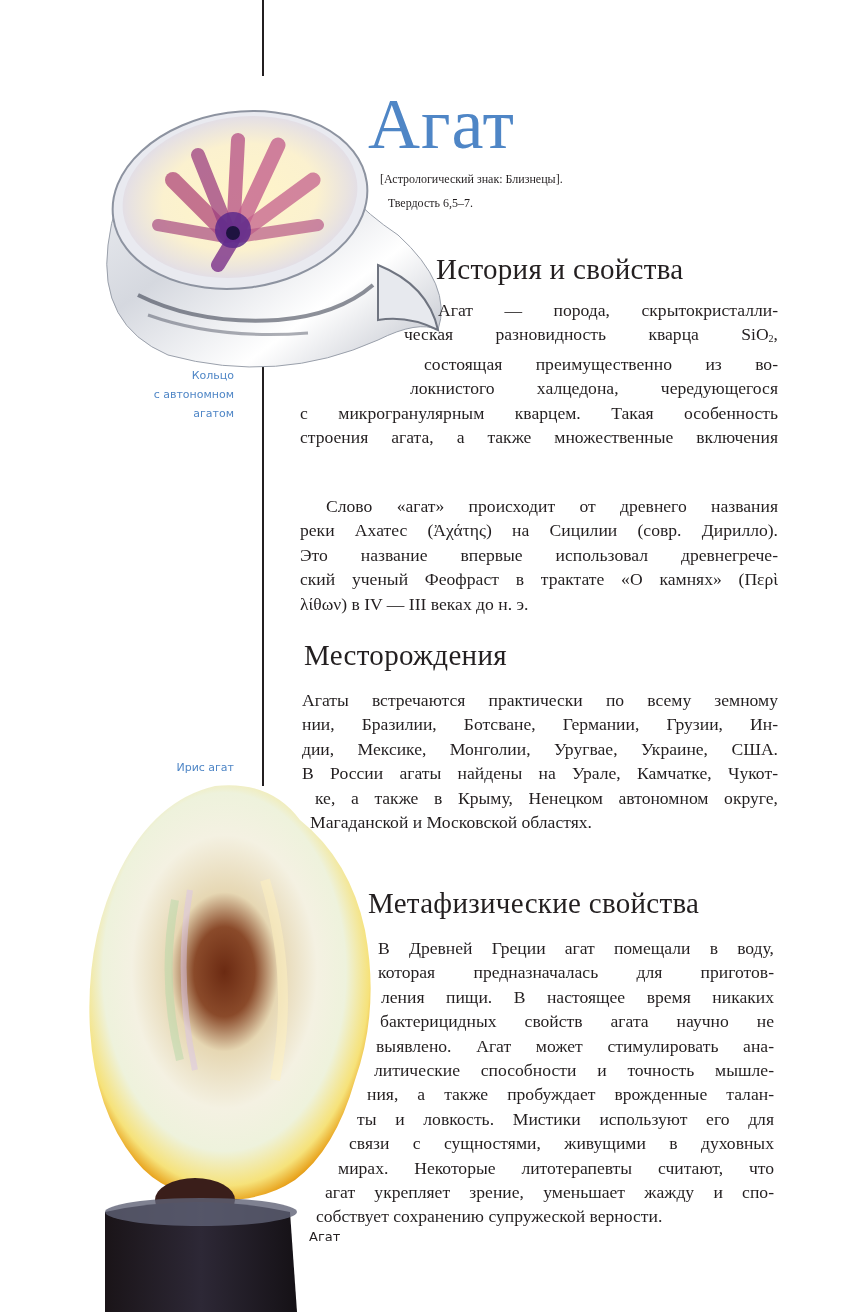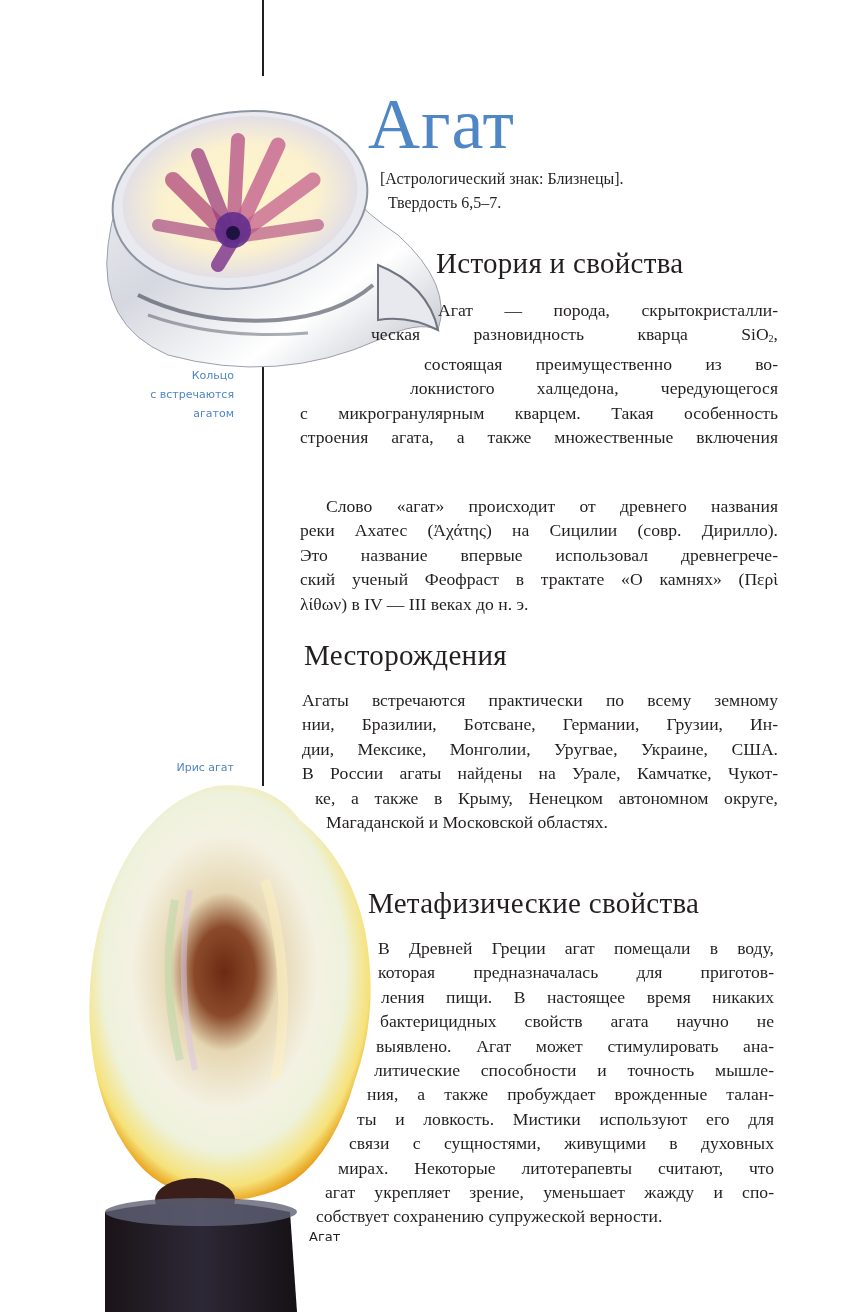--- a/index.html
+++ b/index.html
@@ -14,21 +14,21 @@
     font-size:11px; line-height:19px; color:#4f86c6; text-align:right;
   }
   .caption-photo {
     position:absolute; font-family:"DejaVu Sans", "Liberation Sans", sans-serif;
     font-size:13px; color:#231f20;
   }
   .title {
     position:absolute; left:368px; top:84px; margin:0;
     font-size:72px; font-weight:normal; color:#4f86c6; letter-spacing:1px; line-height:80px;
   }
-  .meta { position:absolute; left:380px; top:167px; font-size:16px; line-height:24px; }
+  .meta { position:absolute; left:380px; top:167px; font-size:12px; line-height:24px; }
   .meta div:nth-child(2){ padding-left:8px; }
   h2 {
     position:absolute; margin:0; font-weight:normal; font-size:29px; line-height:34px; letter-spacing:0.3px;
   }
   .para { position:absolute; font-size:17.6px; line-height:24.4px; }
   .ln { display:block; white-space:nowrap; text-align:justify; text-align-last:justify; }
   .ln.last { text-align-last:left; }
   sub { font-size:10px; vertical-align:-2px; }
   .ring { position:absolute; left:78px; top:85px; width:380px; height:290px; }
   .agate { position:absolute; left:65px; top:780px; width:320px; height:532px; }
@@ -70,35 +70,35 @@
       <path d="M148 152 L80 140" stroke="#a84c82" stroke-width="12" opacity="0.7"></path>
       <path d="M155 155 L140 180" stroke="#7a2f8a" stroke-width="14" opacity="0.8"></path>
       <circle cx="155" cy="145" r="18" fill="#5d2a8c" stroke="none" opacity="0.85"></circle>
       <circle cx="155" cy="148" r="7" fill="#1e1340" stroke="none"></circle>
     </g>
   </svg>
 </div>
 
 <div class="caption" style="right:611px;top:366px;">
   <div>Кольцо</div>
-  <div>с встречаются</div>
+  <div>с автономном</div>
   <div>агатом</div>
 </div>
 
 <h1 class="title">Агат</h1>
 <div class="meta">
   <div>[Астрологический знак: Близнецы].</div>
   <div>Твердость 6,5–7.</div>
 </div>
 
-<h2 style="left:436px;top:246px;">История и свойства</h2>
+<h2 style="left:436px;top:252px;">История и свойства</h2>
 
 <div class="para" style="left:300px;top:298px;width:478px;">
   <span class="ln" style="margin-left:138px;">Агат — порода, скрытокристалли-</span>
-  <span class="ln" style="margin-left:71px;"><span>ческая разновидность кварца SiO</span><sub>2</sub><span>,</span></span>
+  <span class="ln" style="margin-left:104px;"><span>ческая разновидность кварца SiO</span><sub>2</sub><span>,</span></span>
   <span class="ln" style="margin-left:124px;">состоящая преимущественно из во-</span>
   <span class="ln" style="margin-left:110px;">локнистого халцедона, чередующегося</span>
   <span class="ln">с микрогранулярным кварцем. Такая особенность</span>
   <span class="ln">строения агата, а также множественные включения</span>
 </div>
 
 <div class="para" style="left:300px;top:494px;width:478px;">
   <span class="ln" style="margin-left:26px;">Слово «агат» происходит от древнего названия</span>
   <span class="ln">реки Ахатес (Ἀχάτης) на Сицилии (совр. Дирилло).</span>
   <span class="ln">Это название впервые использовал древнегрече-</span>
@@ -107,21 +107,21 @@
 </div>
 
 <h2 style="left:304px;top:638px;">Месторождения</h2>
 
 <div class="para" style="left:302px;top:688px;width:476px;">
   <span class="ln">Агаты встречаются практически по всему земному</span>
   <span class="ln">нии, Бразилии, Ботсване, Германии, Грузии, Ин-</span>
   <span class="ln">дии, Мексике, Монголии, Уругвае, Украине, США.</span>
   <span class="ln">В России агаты найдены на Урале, Камчатке, Чукот-</span>
   <span class="ln" style="margin-left:13px;">ке, а также в Крыму, Ненецком автономном округе,</span>
-  <span class="ln last" style="margin-left:24px;">Магаданской и Московской областях.</span>
+  <span class="ln last" style="margin-left:8px;">Магаданской и Московской областях.</span>
 </div>
 
 <div class="caption" style="right:611px;top:758px;text-align:center;">Ирис агат</div>
 
 <div class="agate">
   <svg width="320" height="532" viewBox="0 0 320 532">
     <defs>
       <radialGradient id="core" cx="48%" cy="45%" r="60%">
         <stop offset="0" stop-color="#6b2a12"></stop>
         <stop offset="0.18" stop-color="#8a4a2a"></stop>

